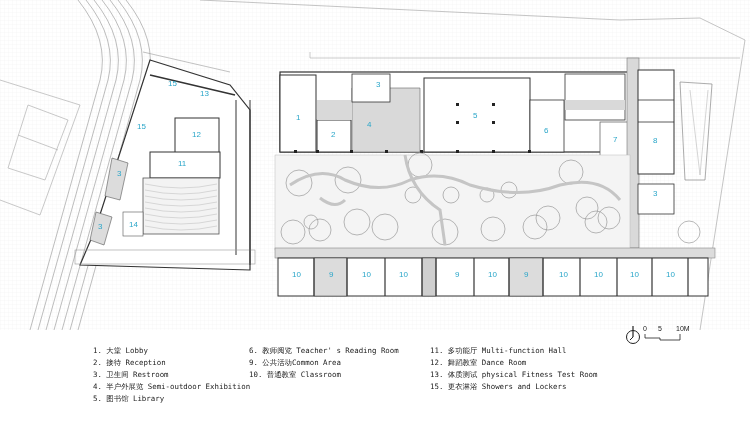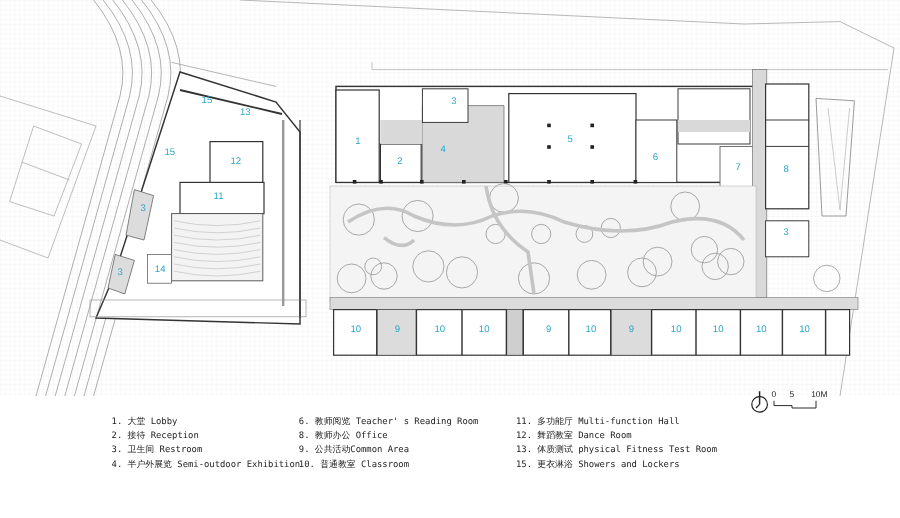--- a/index.html
+++ b/index.html
@@ -221,24 +221,24 @@
   <text class="scale-text" x="21" y="11">0</text>
   <text class="scale-text" x="36" y="11">5</text>
   <text class="scale-text" x="54" y="11">10M</text>
 </svg>
 
 <div class="legend" id="legend-col-1">
   <div>1. 大堂 Lobby</div>
   <div>2. 接待 Reception</div>
   <div>3. 卫生间 Restroom</div>
   <div>4. 半户外展览 Semi-outdoor Exhibition</div>
+  <div>5. 图书馆 Library</div>
 </div>
 <div class="legend" id="legend-col-2">
   <div>6. 教师阅览 Teacher' s Reading Room</div>
-  <div>8. 教师办公 Office</div>
   <div>9. 公共活动Common Area</div>
   <div>10. 普通教室 Classroom</div>
 </div>
 <div class="legend" id="legend-col-3">
   <div>11. 多功能厅 Multi-function Hall</div>
   <div>12. 舞蹈教室 Dance Room</div>
   <div>13. 体质测试 physical Fitness Test Room</div>
   <div>15. 更衣淋浴 Showers and Lockers</div>
 </div>
 

